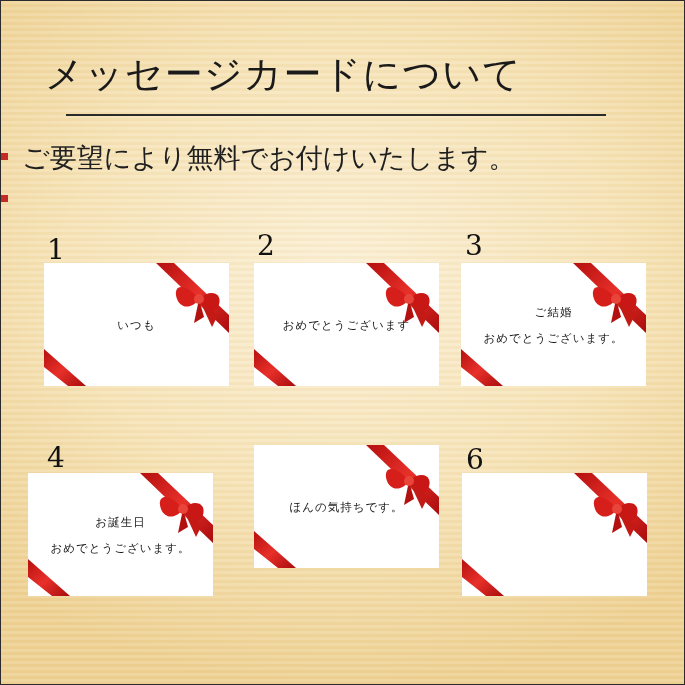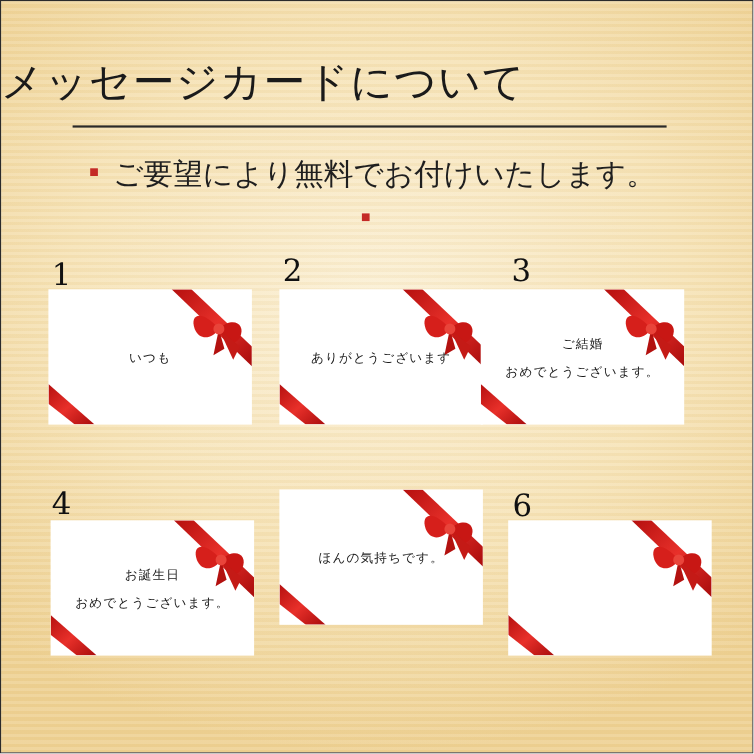--- a/index.html
+++ b/index.html
@@ -9,31 +9,31 @@
   }
   .page {
     position: relative;
     width: 683px; height: 683px;
     border: 1px solid #2b2b2b;
     background:
       repeating-linear-gradient(180deg, rgba(255,255,255,0.10) 0px, rgba(255,255,255,0.10) 3px, rgba(200,160,80,0.06) 3px, rgba(200,160,80,0.06) 6px),
       radial-gradient(ellipse 75% 60% at 50% 40%, #fbf0d6 0%, #f6e3b7 55%, #eed193 100%);
   }
   .title {
-    position: absolute; left: 0; width: 541px; top: 48px;
-    font-size: 38px; color: #1a1a1a;
+    position: absolute; left: 12px; width: 541px; top: 48px;
+    text-align: center; font-size: 38px; color: #1a1a1a;
     letter-spacing: 1px; font-weight: normal;
   }
   .rule {
     position: absolute; left: 65px; width: 540px; top: 113px;
     height: 2px; background: #2a2a2a;
   }
   .bullet-line {
     position: absolute; left: 0; width: 676px;
-    text-align: center; font-size: 27px; color: #1f1f1f;
+    font-size: 27px; color: #1f1f1f;
   }
   .bullet-line .sq {
     display: inline-block; width: 7px; height: 7px; background: #c42a26;
     vertical-align: middle; margin-right: 14px; position: relative; top: -3px;
   }
   .b1 { top: 139px; }
   .b2 { top: 183px; }
   .num {
     position: absolute; font-size: 28px; color: #111;
     font-family: "DejaVu Serif", serif;
@@ -97,41 +97,41 @@
     <svg width="185" height="123">
       <polygon points="112,0 130,0 185,52 185,70" fill="url(#rg)"></polygon>
       <polygon points="0,86 0,104 24,123 42,123" fill="url(#rg)"></polygon>
       <path d="M155,36 C140,18 128,22 133,36 C138,48 150,44 155,36 Z" fill="#d61f1b"></path>
       <path d="M155,36 C168,24 180,32 174,44 C168,54 158,46 155,36 Z" fill="#c81714"></path>
       <path d="M155,36 L150,60 L160,54 Z" fill="#b3110f"></path>
       <path d="M155,36 L168,64 L174,52 Z" fill="#c41a16"></path>
       <circle cx="155" cy="36" r="5" fill="#e9443a"></circle>
     </svg>
     <div class="msg">
-      <span>ありがとうございます</span>
+      <span>おめでとうございます</span>
     </div>
   </div>
 
-  <div class="card" style="left:436px; top:262px;">
+  <div class="card" style="left:460px; top:262px;">
     <svg width="185" height="123">
       <polygon points="112,0 130,0 185,52 185,70" fill="url(#rg)"></polygon>
       <polygon points="0,86 0,104 24,123 42,123" fill="url(#rg)"></polygon>
       <path d="M155,36 C140,18 128,22 133,36 C138,48 150,44 155,36 Z" fill="#d61f1b"></path>
       <path d="M155,36 C168,24 180,32 174,44 C168,54 158,46 155,36 Z" fill="#c81714"></path>
       <path d="M155,36 L150,60 L160,54 Z" fill="#b3110f"></path>
       <path d="M155,36 L168,64 L174,52 Z" fill="#c41a16"></path>
       <circle cx="155" cy="36" r="5" fill="#e9443a"></circle>
     </svg>
     <div class="msg">
       <span>ご結婚</span>
       <span>おめでとうございます。</span>
     </div>
   </div>
 
-  <div class="card" style="left:45px; top:472px;">
+  <div class="card" style="left:27px; top:472px;">
     <svg width="185" height="123">
       <polygon points="112,0 130,0 185,52 185,70" fill="url(#rg)"></polygon>
       <polygon points="0,86 0,104 24,123 42,123" fill="url(#rg)"></polygon>
       <path d="M155,36 C140,18 128,22 133,36 C138,48 150,44 155,36 Z" fill="#d61f1b"></path>
       <path d="M155,36 C168,24 180,32 174,44 C168,54 158,46 155,36 Z" fill="#c81714"></path>
       <path d="M155,36 L150,60 L160,54 Z" fill="#b3110f"></path>
       <path d="M155,36 L168,64 L174,52 Z" fill="#c41a16"></path>
       <circle cx="155" cy="36" r="5" fill="#e9443a"></circle>
     </svg>
     <div class="msg">

